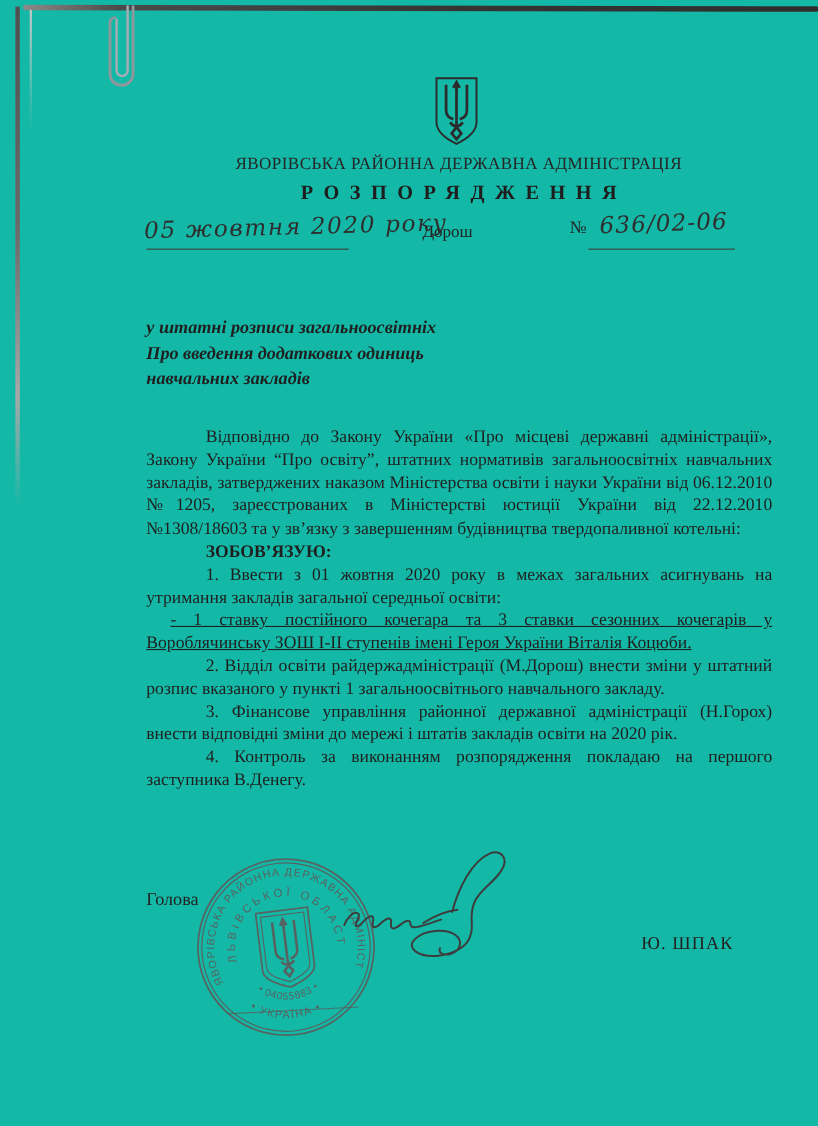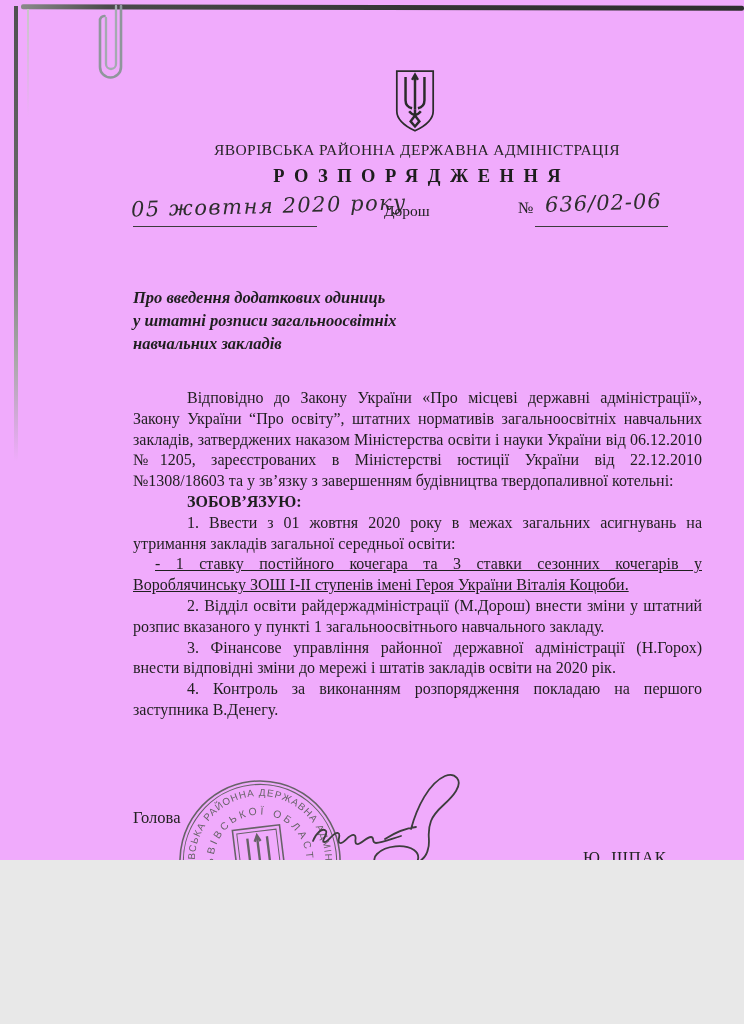--- a/index.html
+++ b/index.html
@@ -1,18 +1,18 @@
 <!DOCTYPE html>
 <html lang="uk"><head>
 <meta charset="utf-8">
 <style>
   html,body { margin:0; padding:0; background:#e8e8e8; }
   .page {
-    position:relative; width:744px; height:860px; margin:0 auto;
-    background:#f0abfc; overflow:hidden;
+    position:relative; width:744px; height:1024px; margin:0 auto;
+    background:#14b8a6; overflow:hidden;
     font-family:"Liberation Serif", serif; color:#222;
   }
   
   .edge-top { position:absolute; left:21px; top:5px; width:723px; height:5px;
     background:linear-gradient(to right,#8a8a8a 0,#4a4a4a 12%,#343434 55%,#2e2e2e 100%);
     border-radius:2px; transform:rotate(0.12deg); }
   .edge-left { position:absolute; left:14px; top:6px; width:4px; height:455px;
     background:linear-gradient(#4f4f4f 0,#6a6a6a 45%,#a9a9a9 78%,transparent 100%); }
   .edge-left-faint { position:absolute; left:27px; top:9px; width:2px; height:108px;
     background:linear-gradient(#c7c7c7,transparent); }
@@ -87,22 +87,22 @@
   <div class="doc-title">РОЗПОРЯДЖЕННЯ</div>
 
   <div class="hand-date handwriting">05 жовтня 2020 року</div>
   <div class="date-line"></div>
   <div class="place">Дорош</div>
   <div class="num-sign">№</div>
   <div class="hand-number handwriting">636/02-06</div>
   <div class="num-line"></div>
 
   <div class="subject">
+    <div>у штатні розписи загальноосвітніх</div>
     <div>Про введення додаткових  одиниць</div>
-    <div>у штатні розписи загальноосвітніх</div>
     <div>навчальних закладів</div>
   </div>
 
   <div class="body">
     <p class="ind">Відповідно до Закону України «Про місцеві державні адміністрації», Закону України “Про освіту”, штатних нормативів загальноосвітніх навчальних закладів, затверджених наказом Міністерства освіти і науки України від 06.12.2010 №1205, зареєстрованих в Міністерстві юстиції України від 22.12.2010 №1308/18603 та у зв’язку з завершенням будівництва твердопаливної котельні:</p>
     <p class="ind bold">ЗОБОВ’ЯЗУЮ:</p>
     <p class="ind">1. Ввести з 01 жовтня  2020 року в межах загальних асигнувань на утримання закладів загальної середньої освіти:</p>
     <p class="ind-dash">- 1 ставку постійного кочегара та 3 ставки сезонних кочегарів у Вороблячинську ЗОШ І-ІІ ступенів імені Героя України  Віталія Коцюби.</p>
     <p class="ind">2. Відділ освіти райдержадміністрації (М.Дорош) внести зміни у штатний розпис вказаного  у пункті 1 загальноосвітнього навчального закладу.</p>
     <p class="ind">3. Фінансове управління районної державної адміністрації (Н.Горох) внести відповідні зміни до мережі і штатів  закладів освіти на 2020 рік.</p>

